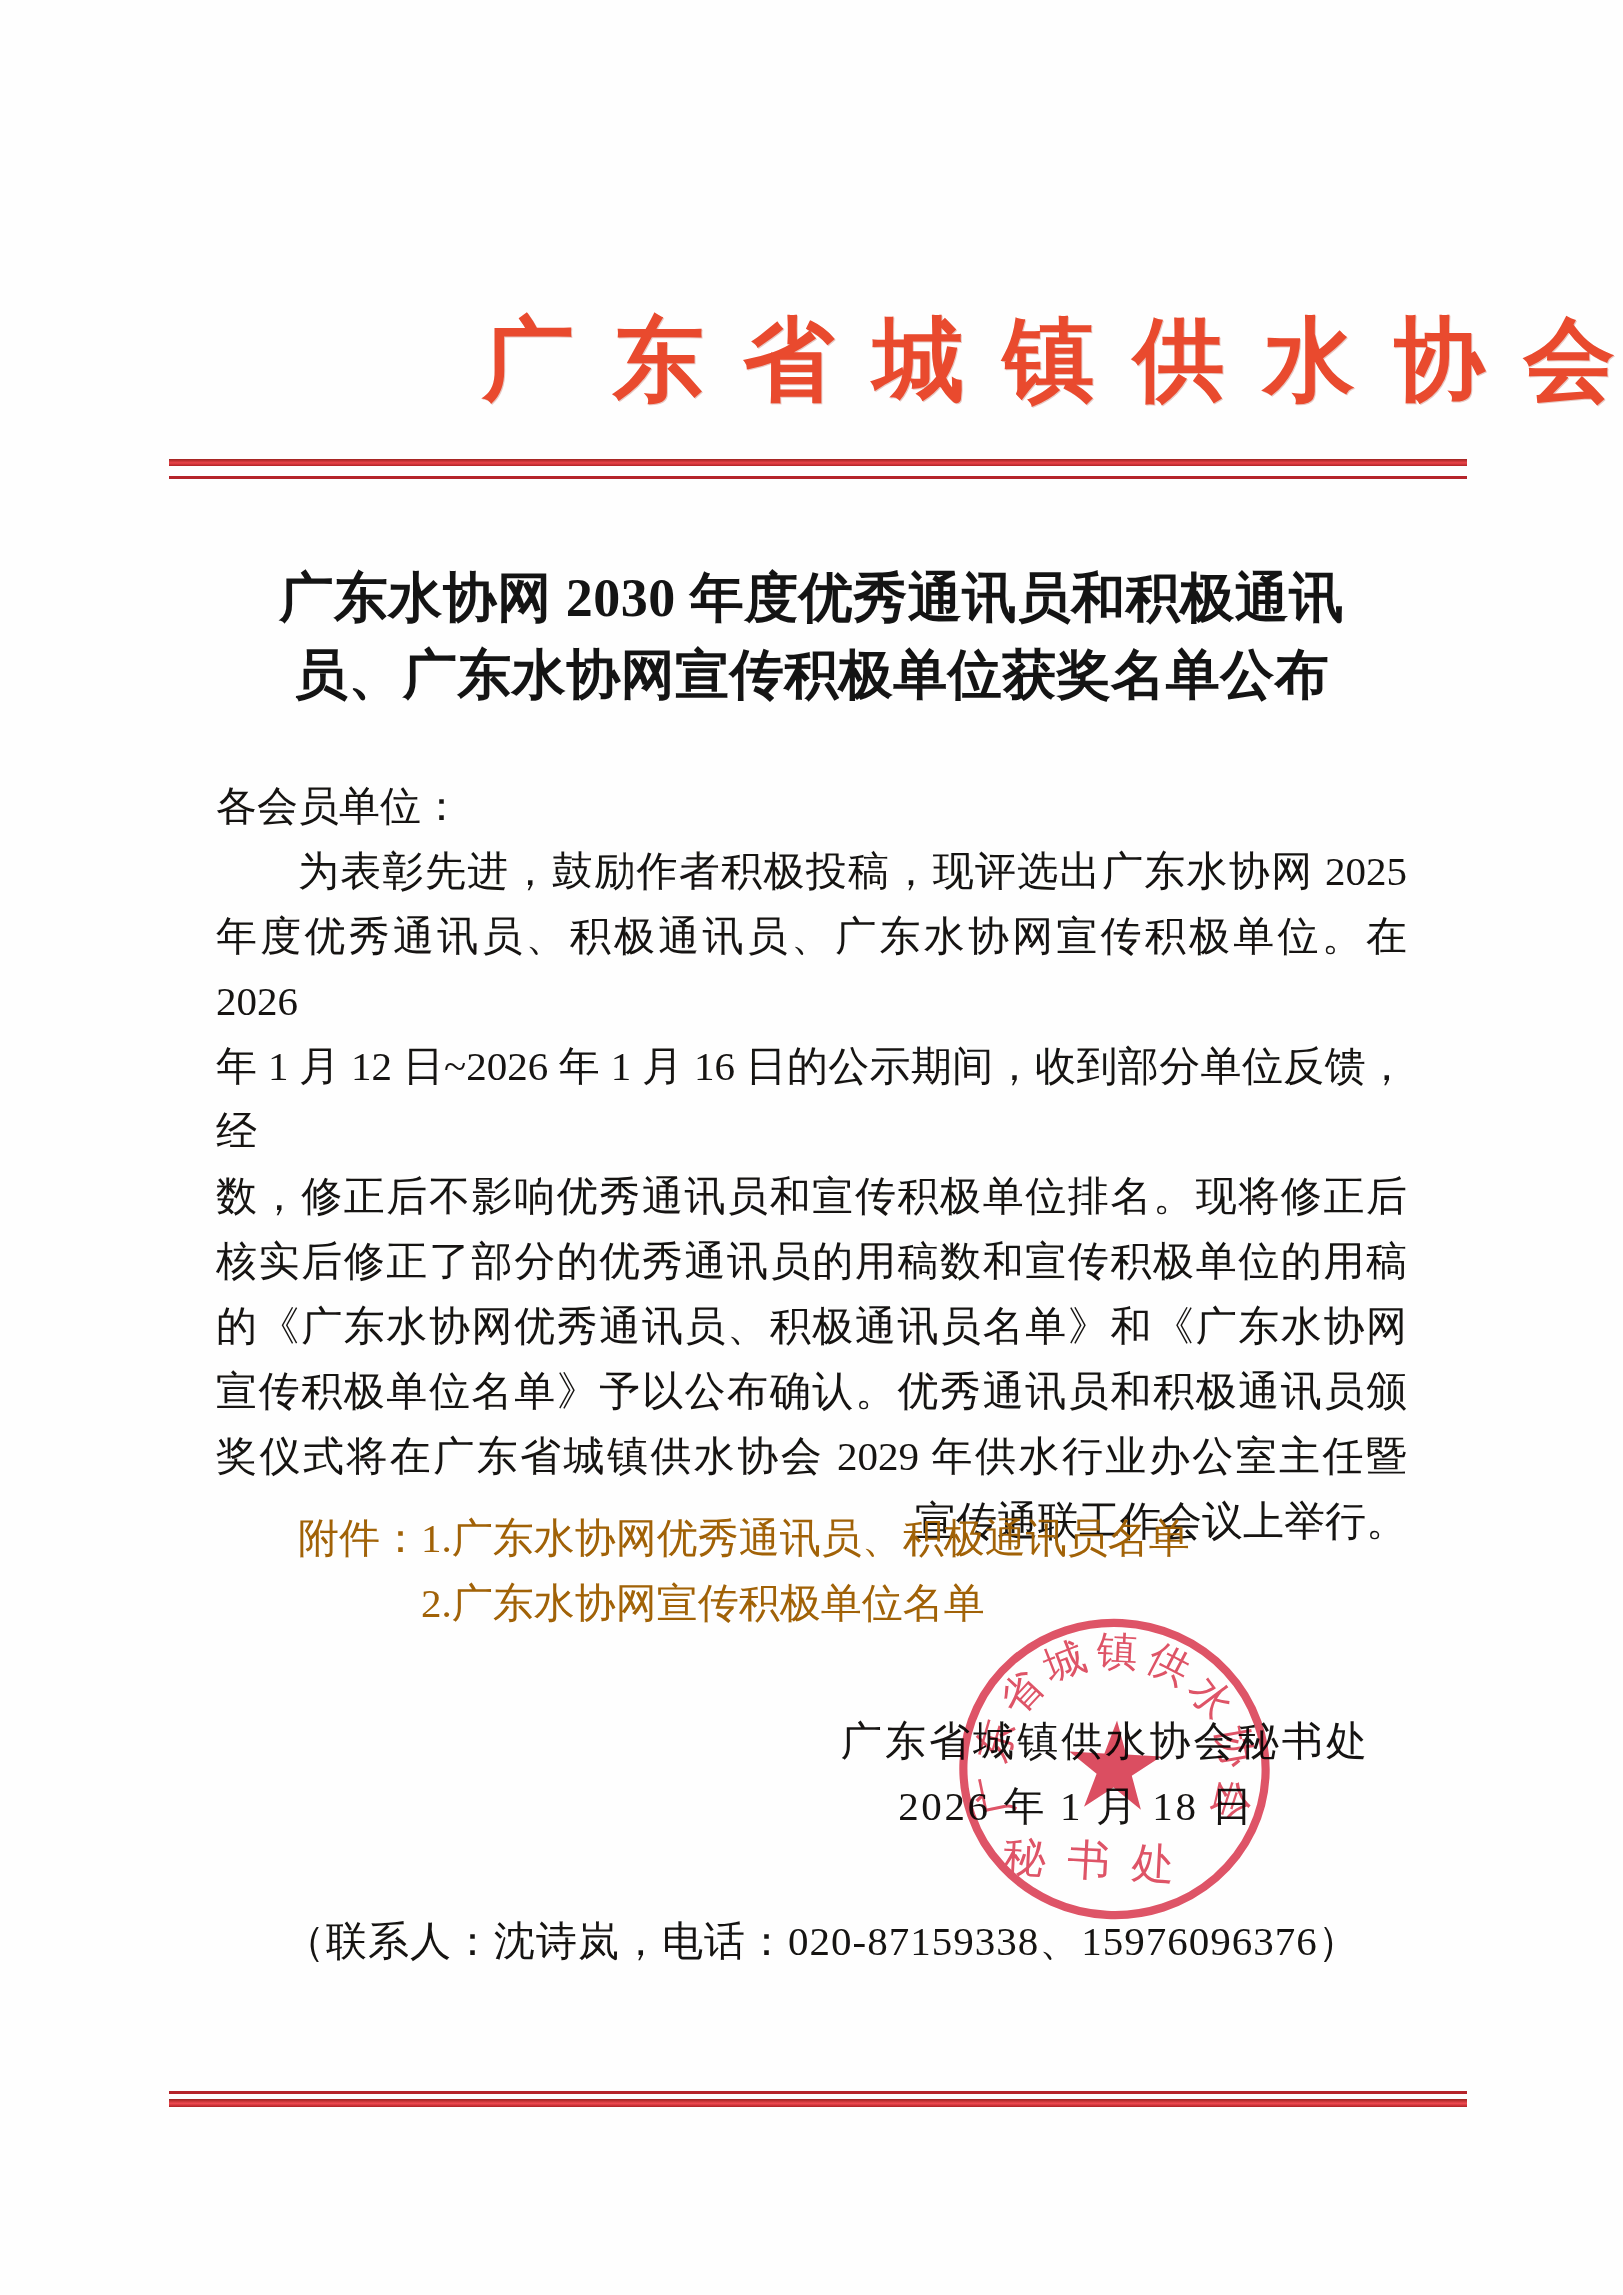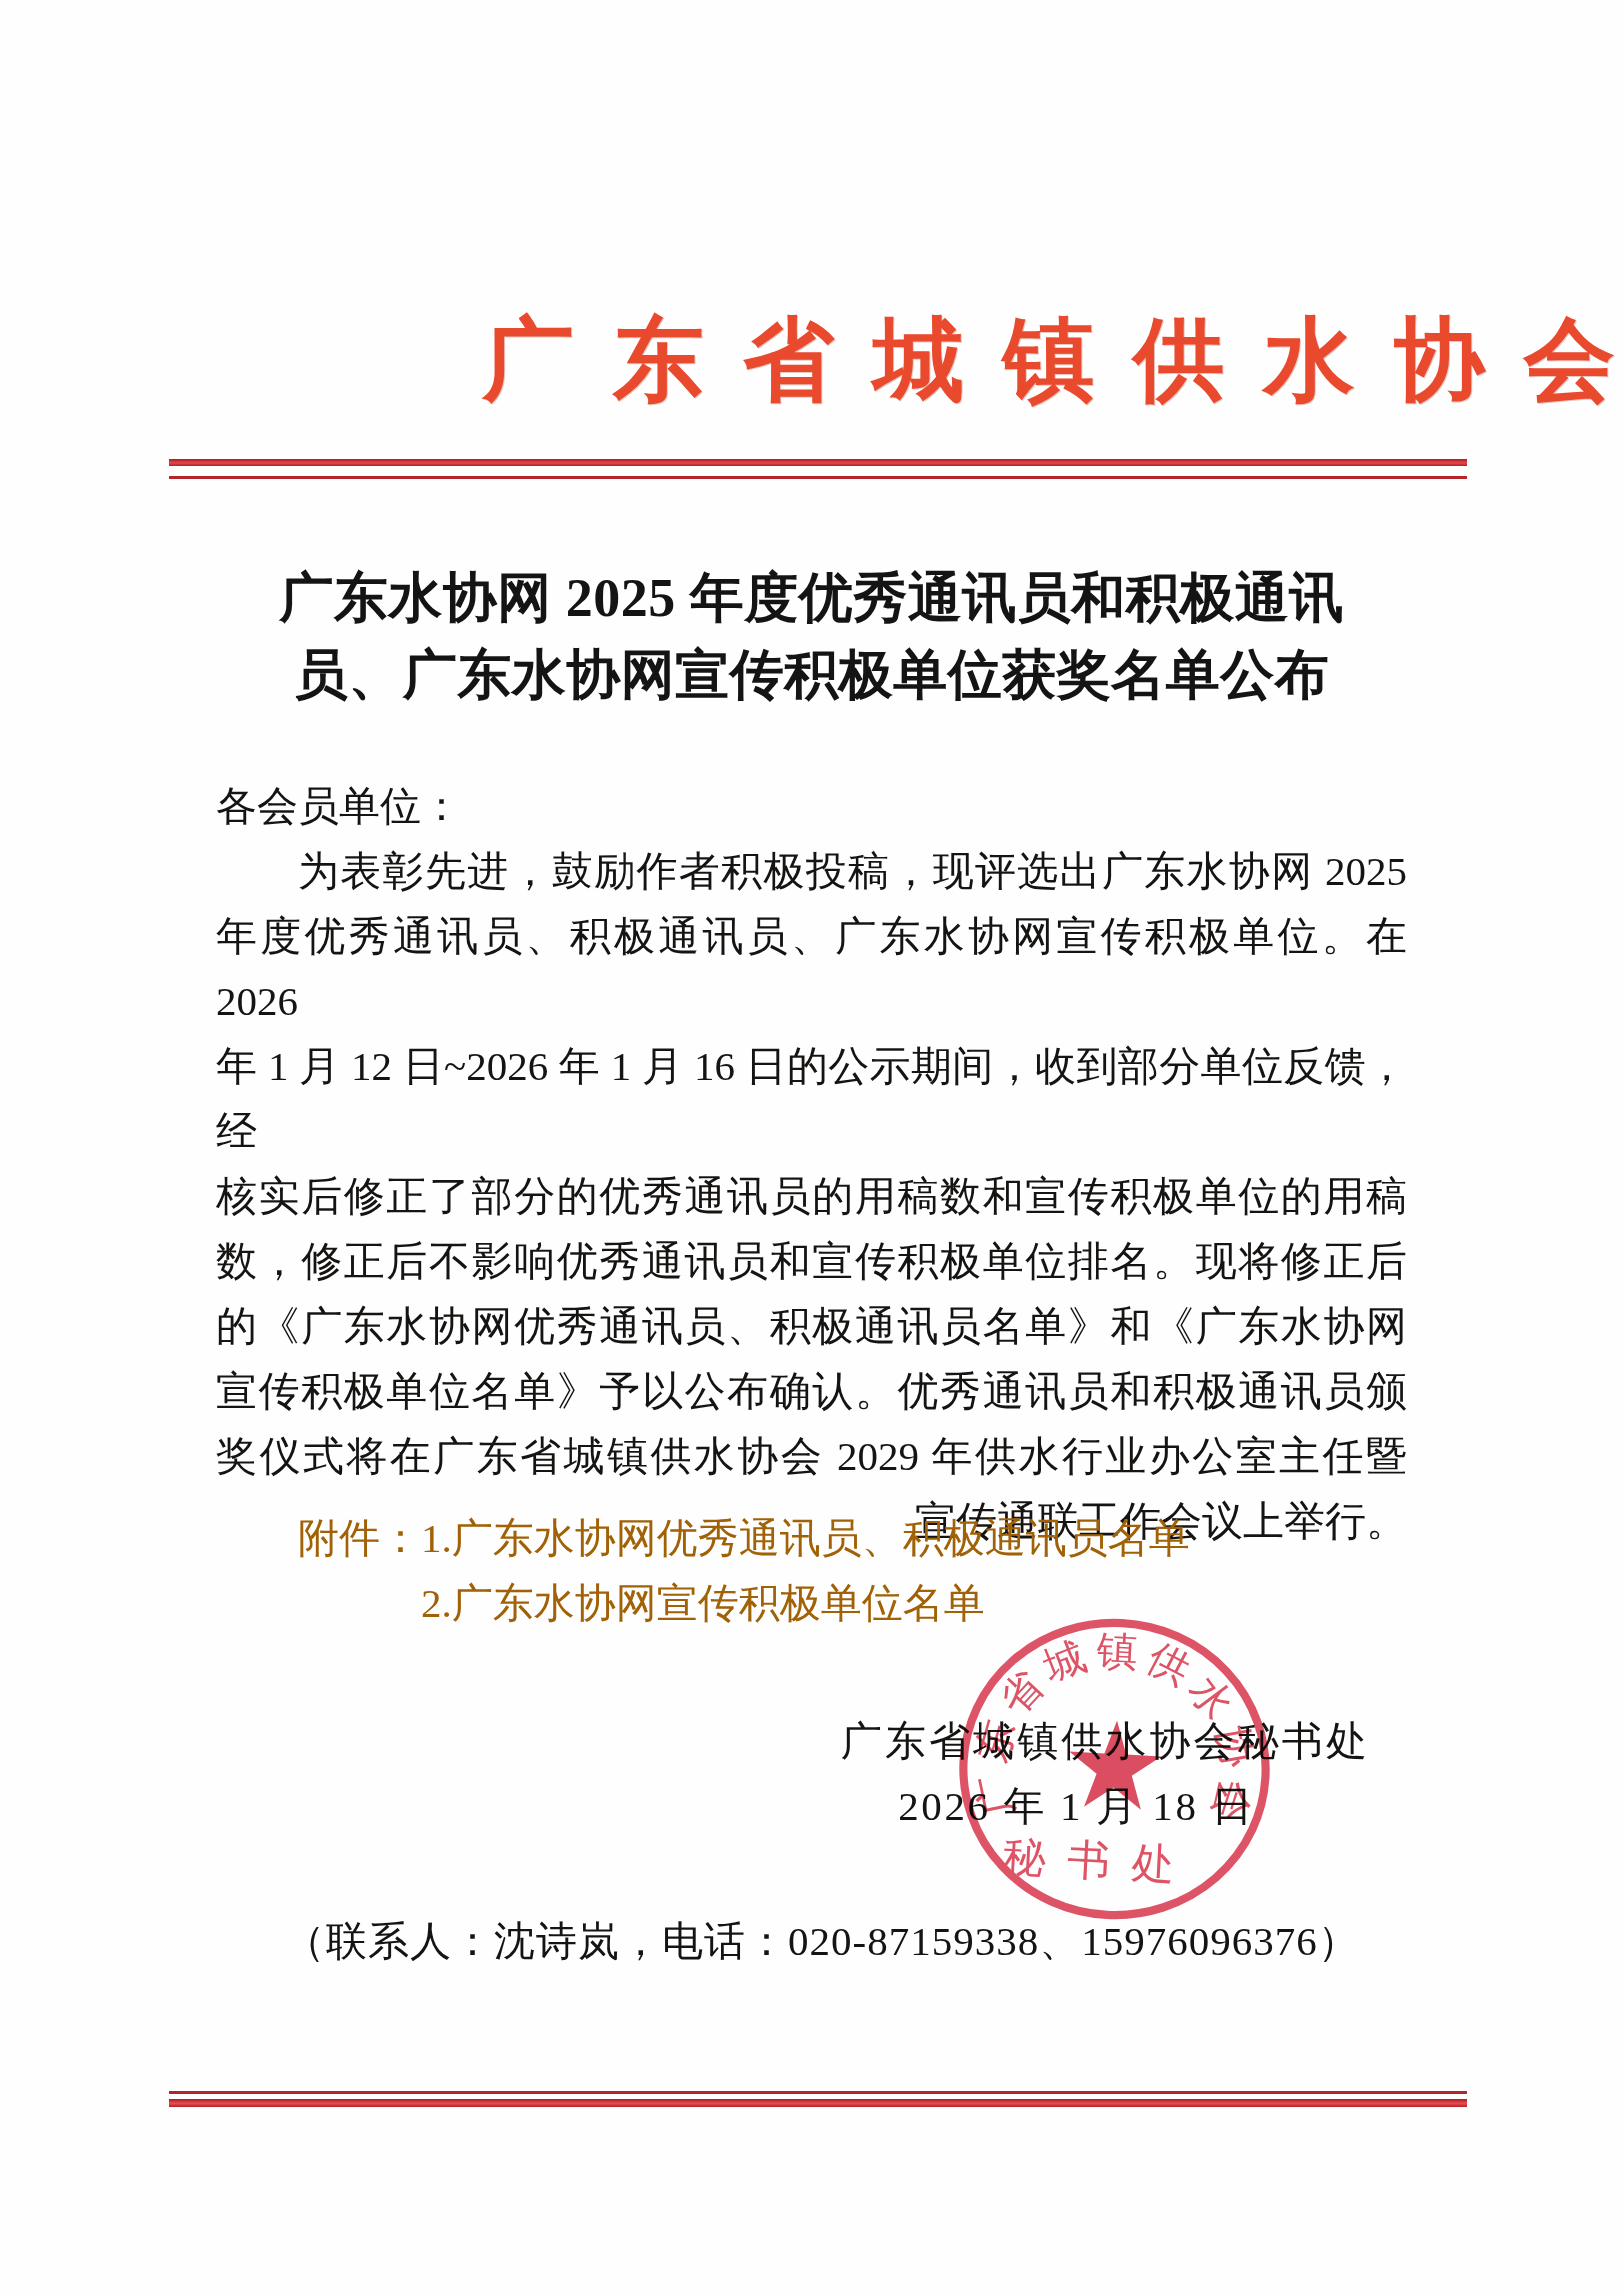--- a/index.html
+++ b/index.html
@@ -60,31 +60,31 @@
 <body>
 
 <div class="page">
 
   <div class="letterhead">广 东 省 城 镇 供 水 协 会</div>
 
   <div class="rule rule-top-thick"></div>
   <div class="rule rule-top-thin"></div>
 
   <div class="doc-title">
-    <div>广东水协网 2025 年度优秀通讯员和积极通讯</div>
+    <div>广东水协网 2030 年度优秀通讯员和积极通讯</div>
     <div>员、广东水协网宣传积极单位获奖名单公布</div>
   </div>
 
   <div class="body-block">
     <div class="salutation">各会员单位：</div>
     <div class="jline first">为表彰先进，鼓励作者积极投稿，现评选出广东水协网 2025</div>
     <div class="jline">年度优秀通讯员、积极通讯员、广东水协网宣传积极单位。在 2026</div>
     <div class="jline">年 1 月 12 日~2026 年 1 月 16 日的公示期间，收到部分单位反馈，经</div>
+    <div class="jline">数，修正后不影响优秀通讯员和宣传积极单位排名。现将修正后</div>
     <div class="jline">核实后修正了部分的优秀通讯员的用稿数和宣传积极单位的用稿</div>
-    <div class="jline">数，修正后不影响优秀通讯员和宣传积极单位排名。现将修正后</div>
     <div class="jline">的《广东水协网优秀通讯员、积极通讯员名单》和《广东水协网</div>
     <div class="jline">宣传积极单位名单》予以公布确认。优秀通讯员和积极通讯员颁</div>
     <div class="jline">奖仪式将在广东省城镇供水协会 2029 年供水行业办公室主任暨</div>
     <div class="last">宣传通联工作会议上举行。</div>
   </div>
 
   <div class="attachments">
     <div class="attach-1">附件：1.广东水协网优秀通讯员、积极通讯员名单</div>
     <div class="attach-2">2.广东水协网宣传积极单位名单</div>
   </div>

